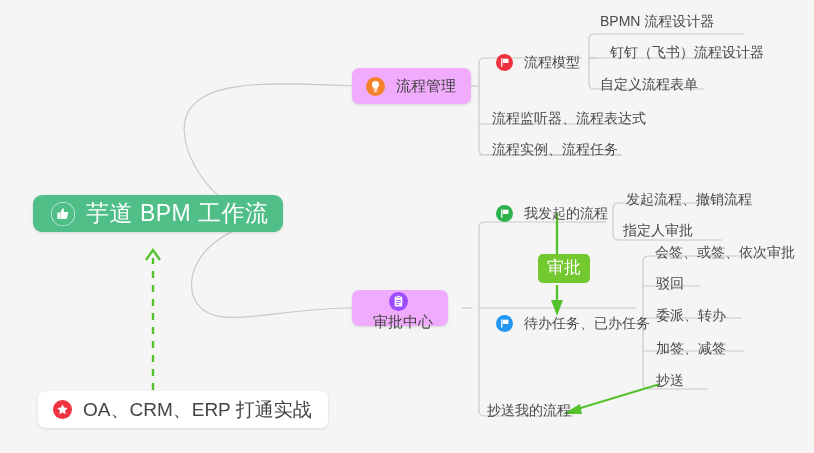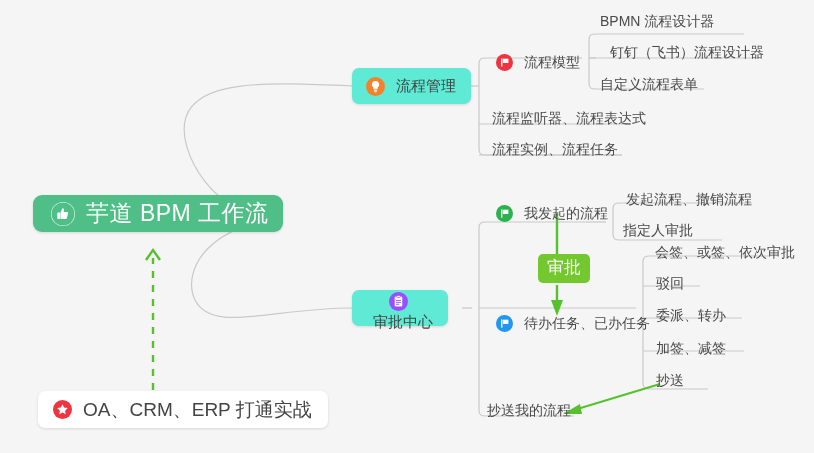--- a/index.html
+++ b/index.html
@@ -30,21 +30,21 @@
   .ico-round{
     width:23px;height:23px;border-radius:50%;
     display:inline-flex;align-items:center;justify-content:center;
     flex:0 0 auto;
   }
   .ico-round svg{display:block;}
 
   
   .branch-card{
     position:absolute;
-    background:#5eead4;
+    background:#f0abfc;
     border-radius:7px;
     box-shadow:0 1px 3px rgba(0,0,0,.12);
     display:flex;align-items:center;
     padding:0 15px 0 12px;
     height:36px;box-sizing:border-box;
     white-space:nowrap;
   }
   .branch-card .branch-label{
     font-size:15px;color:#444444;margin-left:9px;
   }

